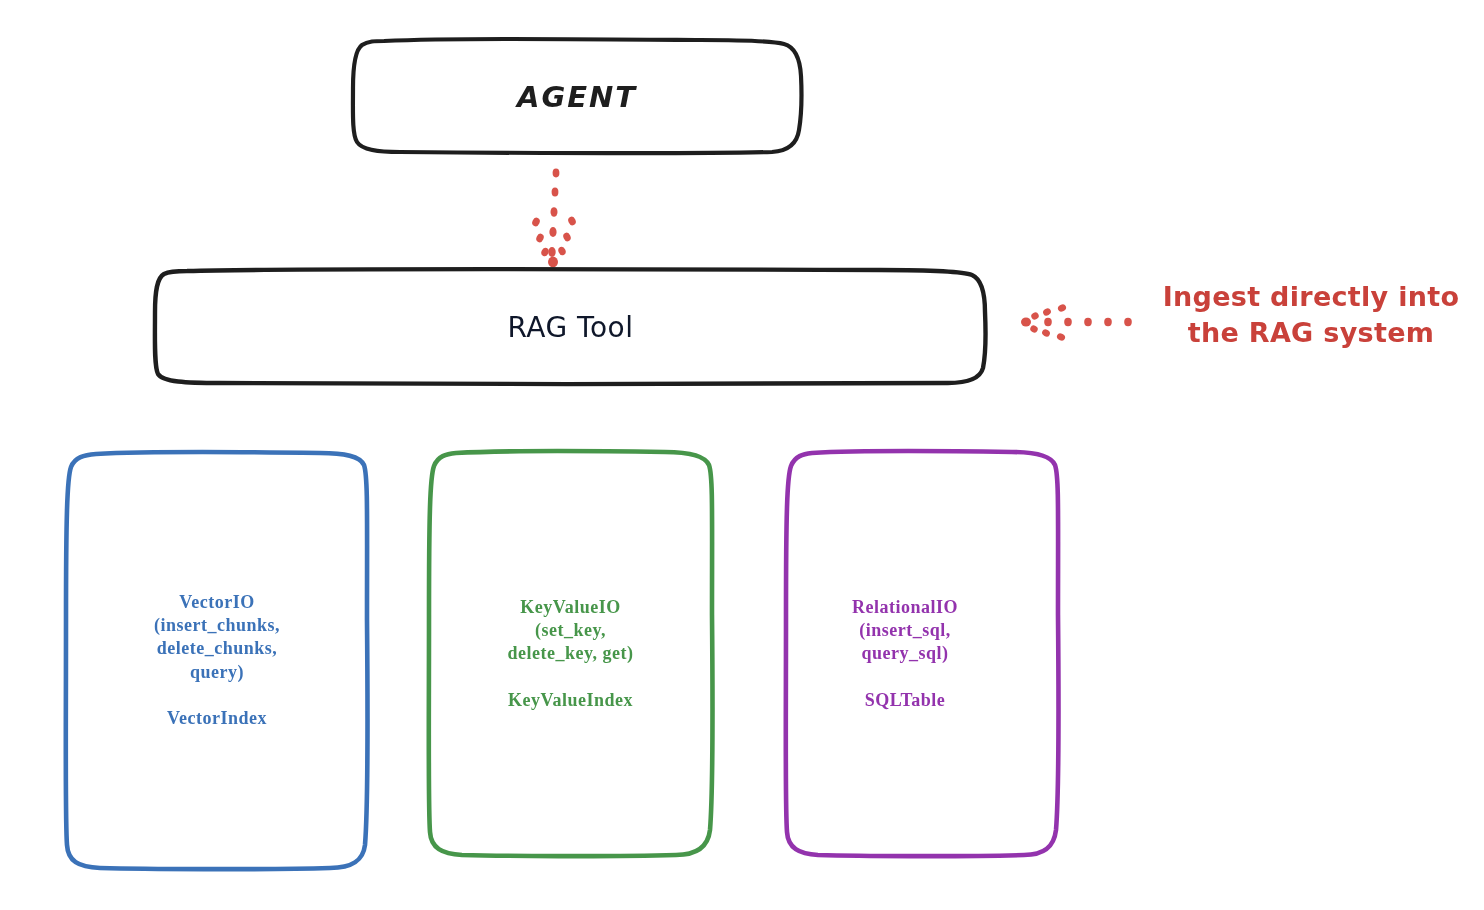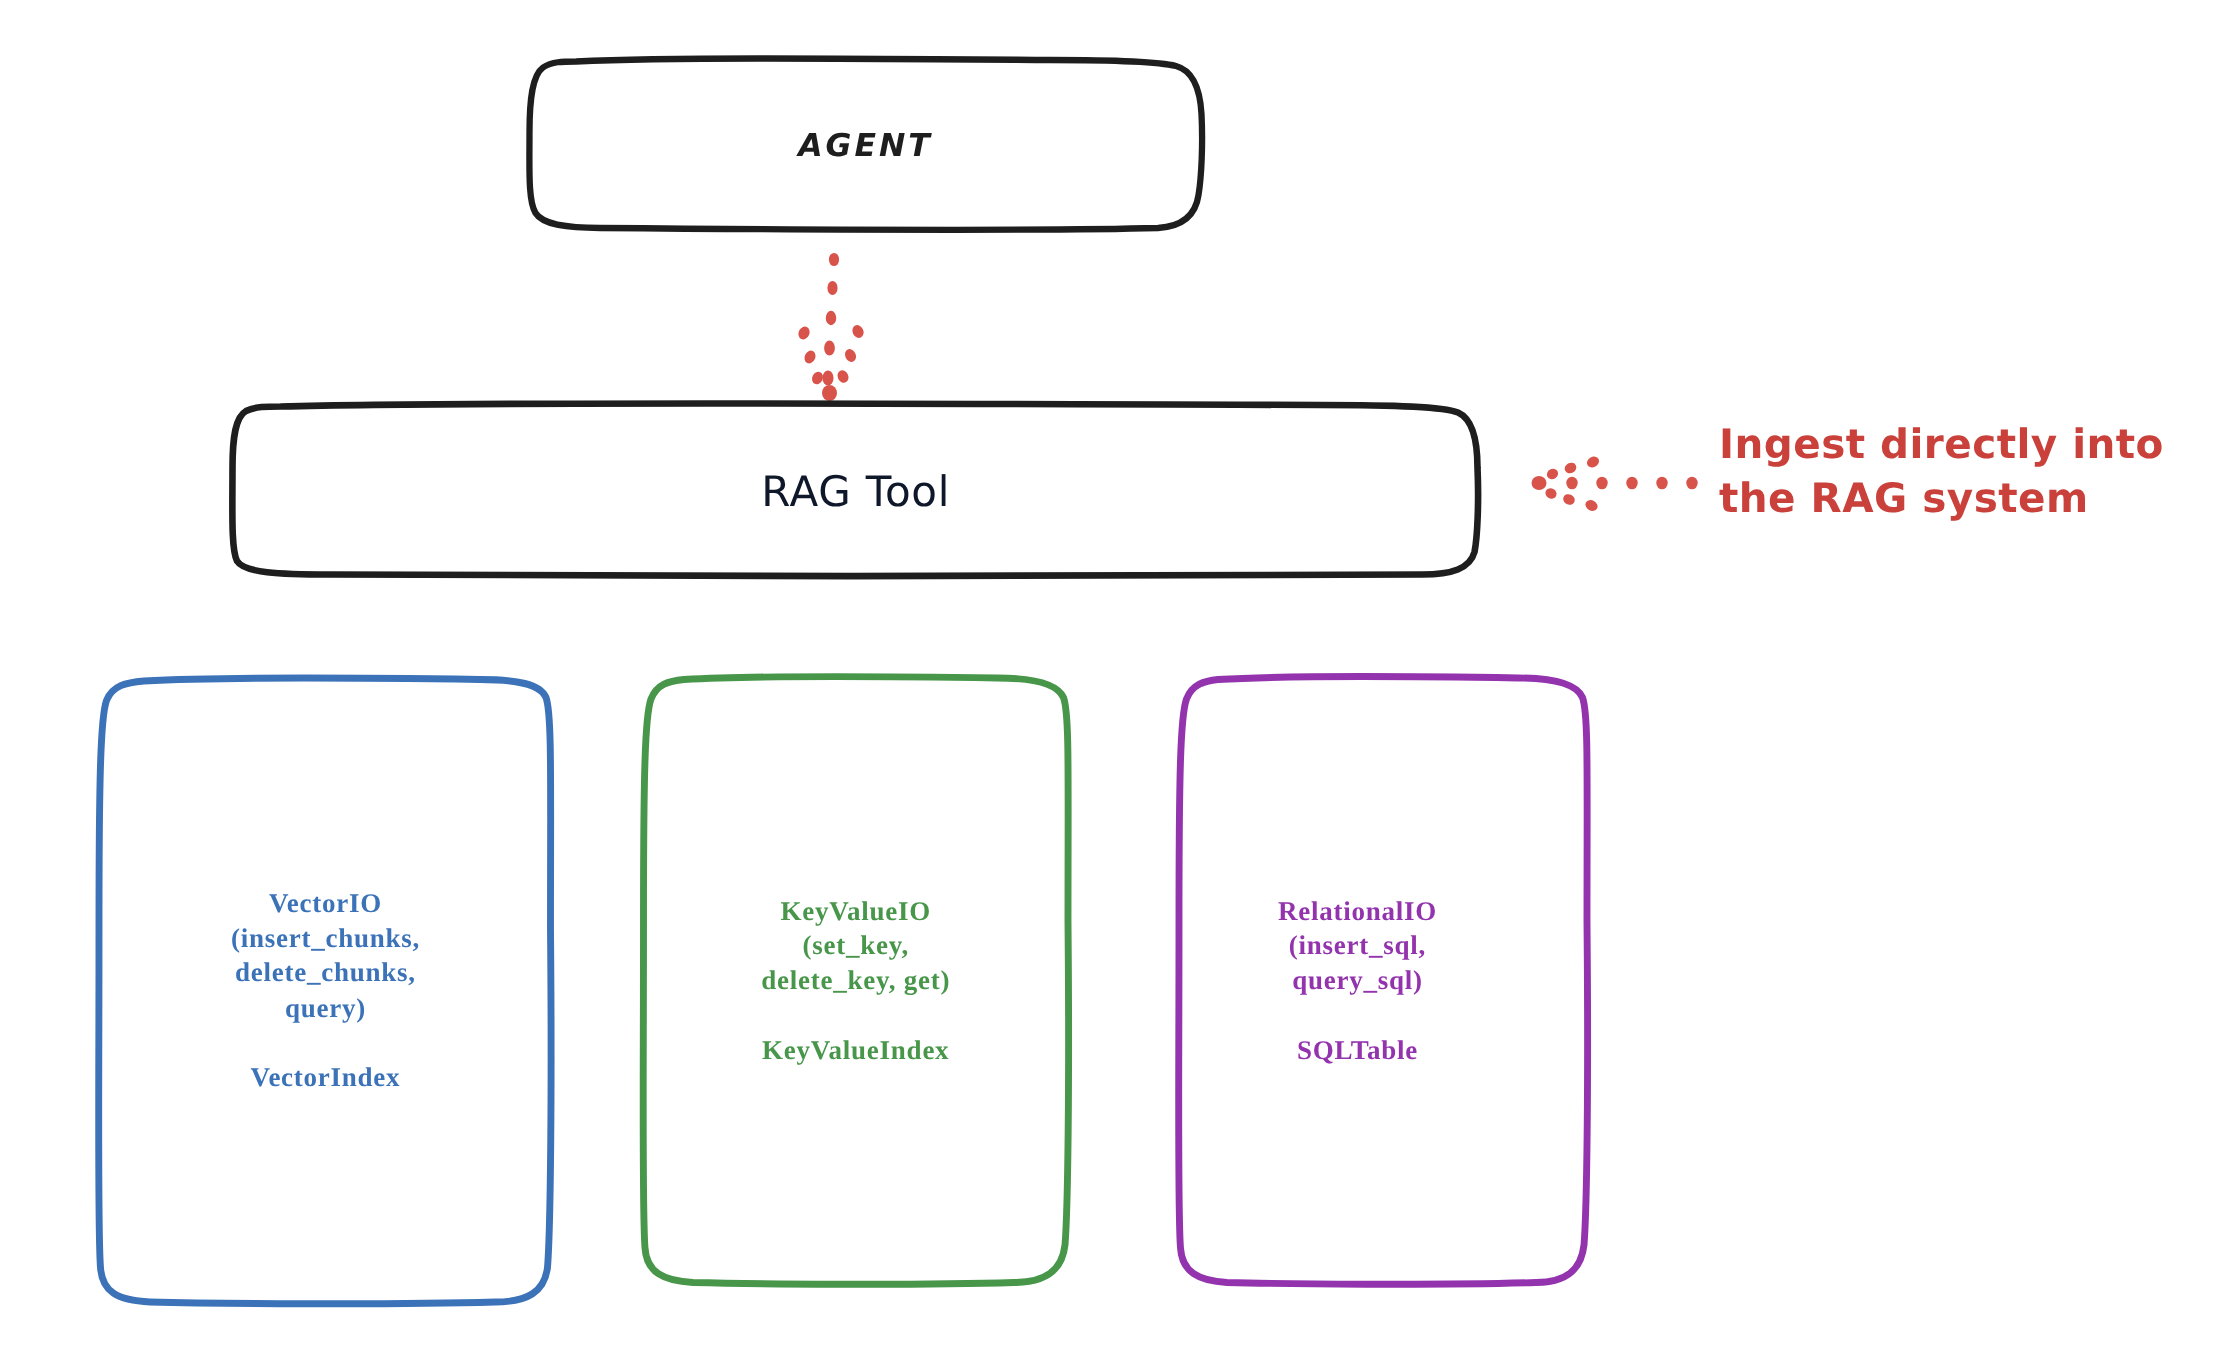--- a/index.html
+++ b/index.html
@@ -27,21 +27,21 @@
     display: flex;
     align-items: center;
     justify-content: center;
     text-align: center;
     white-space: pre-line;
     pointer-events: none;
     letter-spacing: 0.5px;
   }
   #agent-label {
     left: 353px; top: 40px; width: 448px; height: 113px;
-    font-size: 21px;
+    font-size: 29px;
     font-style: italic;
     font-weight: 700;
     color: #1e1e1e;
     letter-spacing: 2px;
     font-family: "DejaVu Sans", sans-serif;
   }
   #ragtool-label {
     left: 155px; top: 270px; width: 831px; height: 114px;
     font-size: 28px;
     font-weight: 400;
@@ -60,21 +60,21 @@
 
   #annotation-text {
     position: absolute;
     left: 1146px;
     top: 279px;
     width: 330px;
     color: #c9413a;
     font-size: 27px;
     font-weight: 600;
     line-height: 1.32;
-    text-align: left;
+    text-align: center;
     white-space: pre-line;
     font-family: "DejaVu Sans", sans-serif;
     letter-spacing: 0.3px;
   }
 </style>
 </head>
 <body>
 
 <svg id="canvas" viewBox="0 0 1484 910" xmlns="http://www.w3.org/2000/svg">
 

